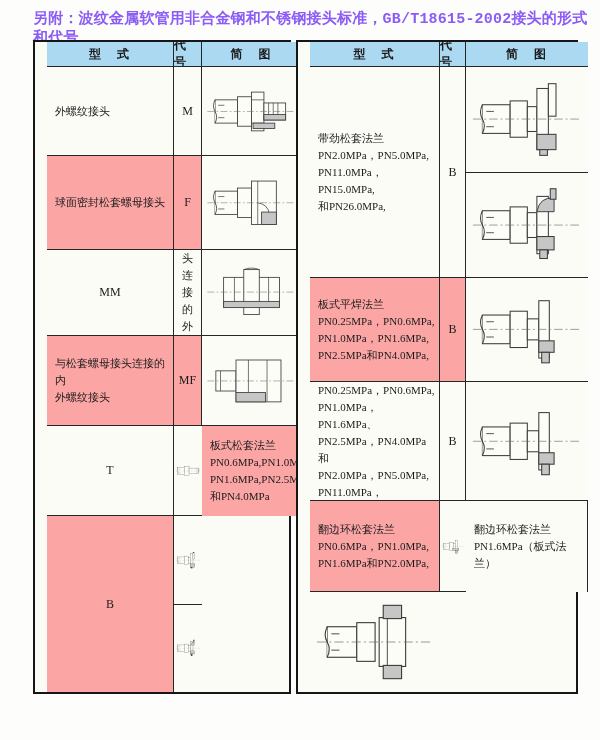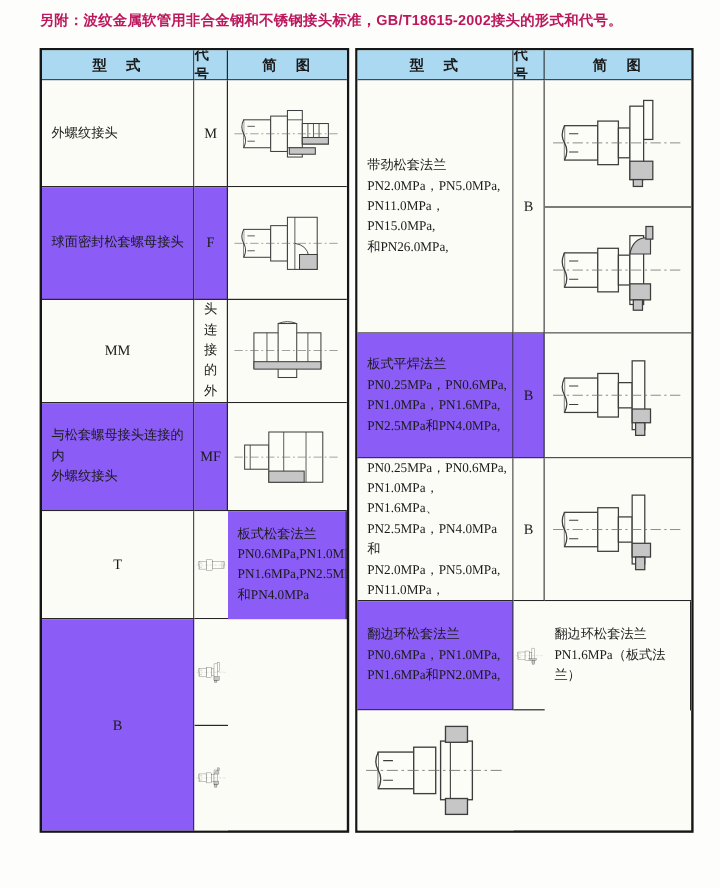--- a/index.html
+++ b/index.html
@@ -2,26 +2,26 @@
 <html><head>
 <meta charset="utf-8">
 <style>
   html,body{margin:0;padding:0;background:#ffffff;}
   .stage{
     position:relative;width:600px;height:740px;background:#fdfdfc;
     font-family:"Liberation Serif","DejaVu Serif",serif;color:#1b1b1b;overflow:hidden;
   }
   .doc-title{
     position:absolute;left:33px;top:9px;width:556px;
-    font-family:Liberation Sans, sans-serif;
-    font-weight:bold;font-size:12px;letter-spacing:.2px;color:#be185d;
+    font-family:Liberation Mono, monospace;
+    font-weight:bold;font-size:15px;letter-spacing:.2px;color:#8b5cf6;
   }
   .tbl{
     position:absolute;top:40px;box-sizing:border-box;
-    border:2px solid #161616;background:#fcfcf7;display:grid;
+    border:2px solid #161616;background:#fcfcf7;display:grid;padding-left:12px;
   }
   #left-tbl{left:33px;width:258px;height:654px;
     grid-template-columns:127px 28px 99px;
     grid-template-rows:25px 89px 94px 86px 90px 90px 176px;}
   #right-tbl{left:296px;width:282px;height:654px;
     grid-template-columns:130px 26px 122px;
     grid-template-rows:25px 211px 104px 119px 91px 100px;}
   .cell{
     box-sizing:border-box;border-right:1px solid #262626;border-bottom:1px solid #262626;
     display:flex;align-items:center;justify-content:center;overflow:hidden;background:#fcfcf7;
@@ -29,21 +29,21 @@
   .c3{border-right:none;}
   .rlast{border-bottom:none;}
   .hdr{
     background:#abd9f2;font-size:12px;font-weight:bold;letter-spacing:2px;color:#1a1a1a;
   }
   .type{
     justify-content:flex-start;text-align:left;padding:4px 4px 4px 8px;
     font-size:11px;line-height:17px;white-space:pre-line;
   }
   .code{font-size:12px;}
-  .hl{background:#8b5cf6;}
+  .hl{background:#fca5a5;}
   .dstack{flex-direction:column;align-items:stretch;padding:0;}
   .diagram{flex:1 1 0;display:flex;align-items:center;justify-content:center;min-height:0;}
   .diagram + .diagram{border-top:1px solid #262626;}
   .diagram svg{width:94%;height:92%;}
 </style>
 </head>
 <body>
 
 <div class="stage">
 

